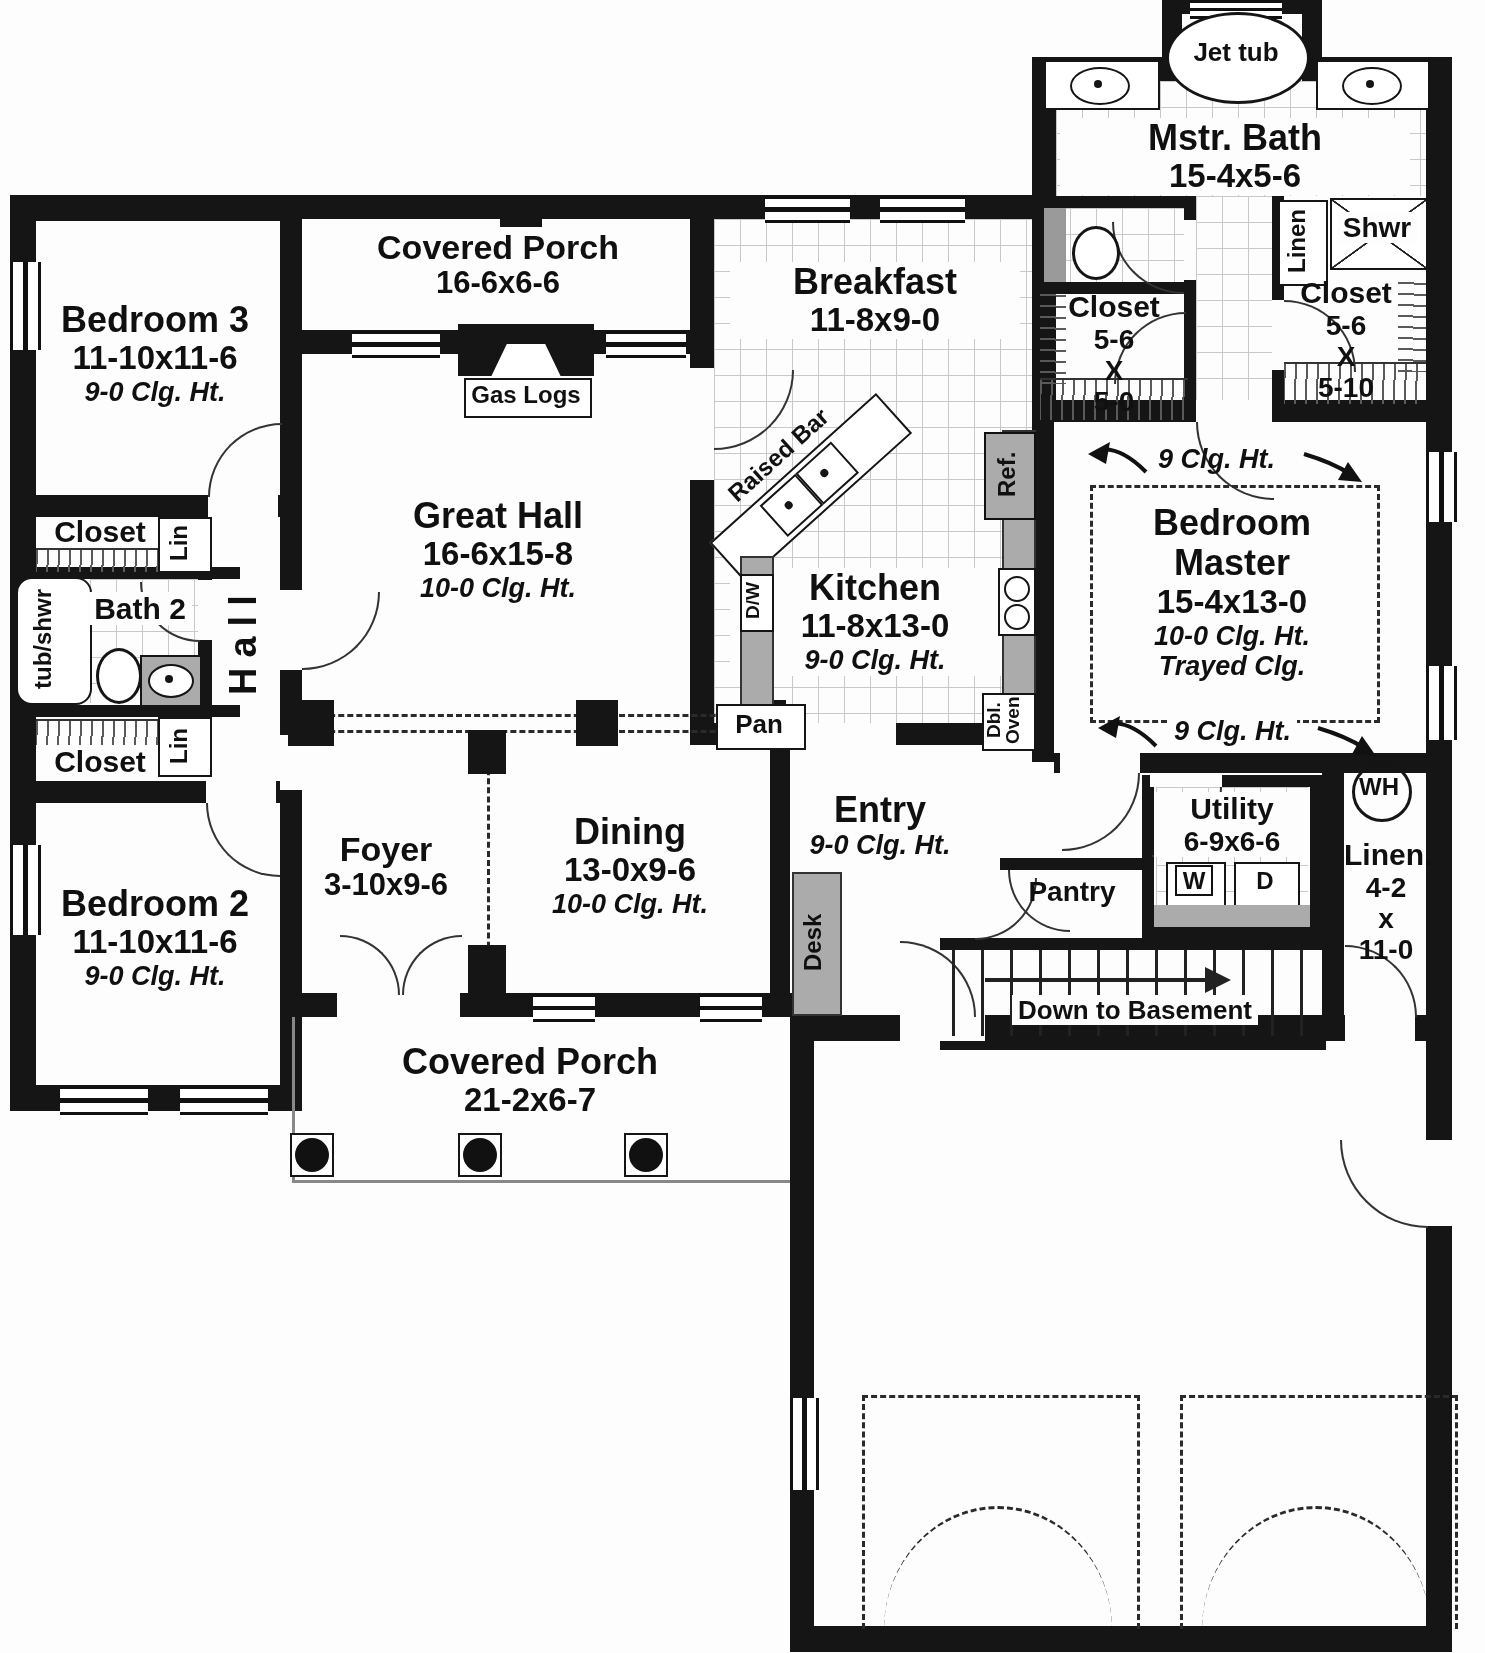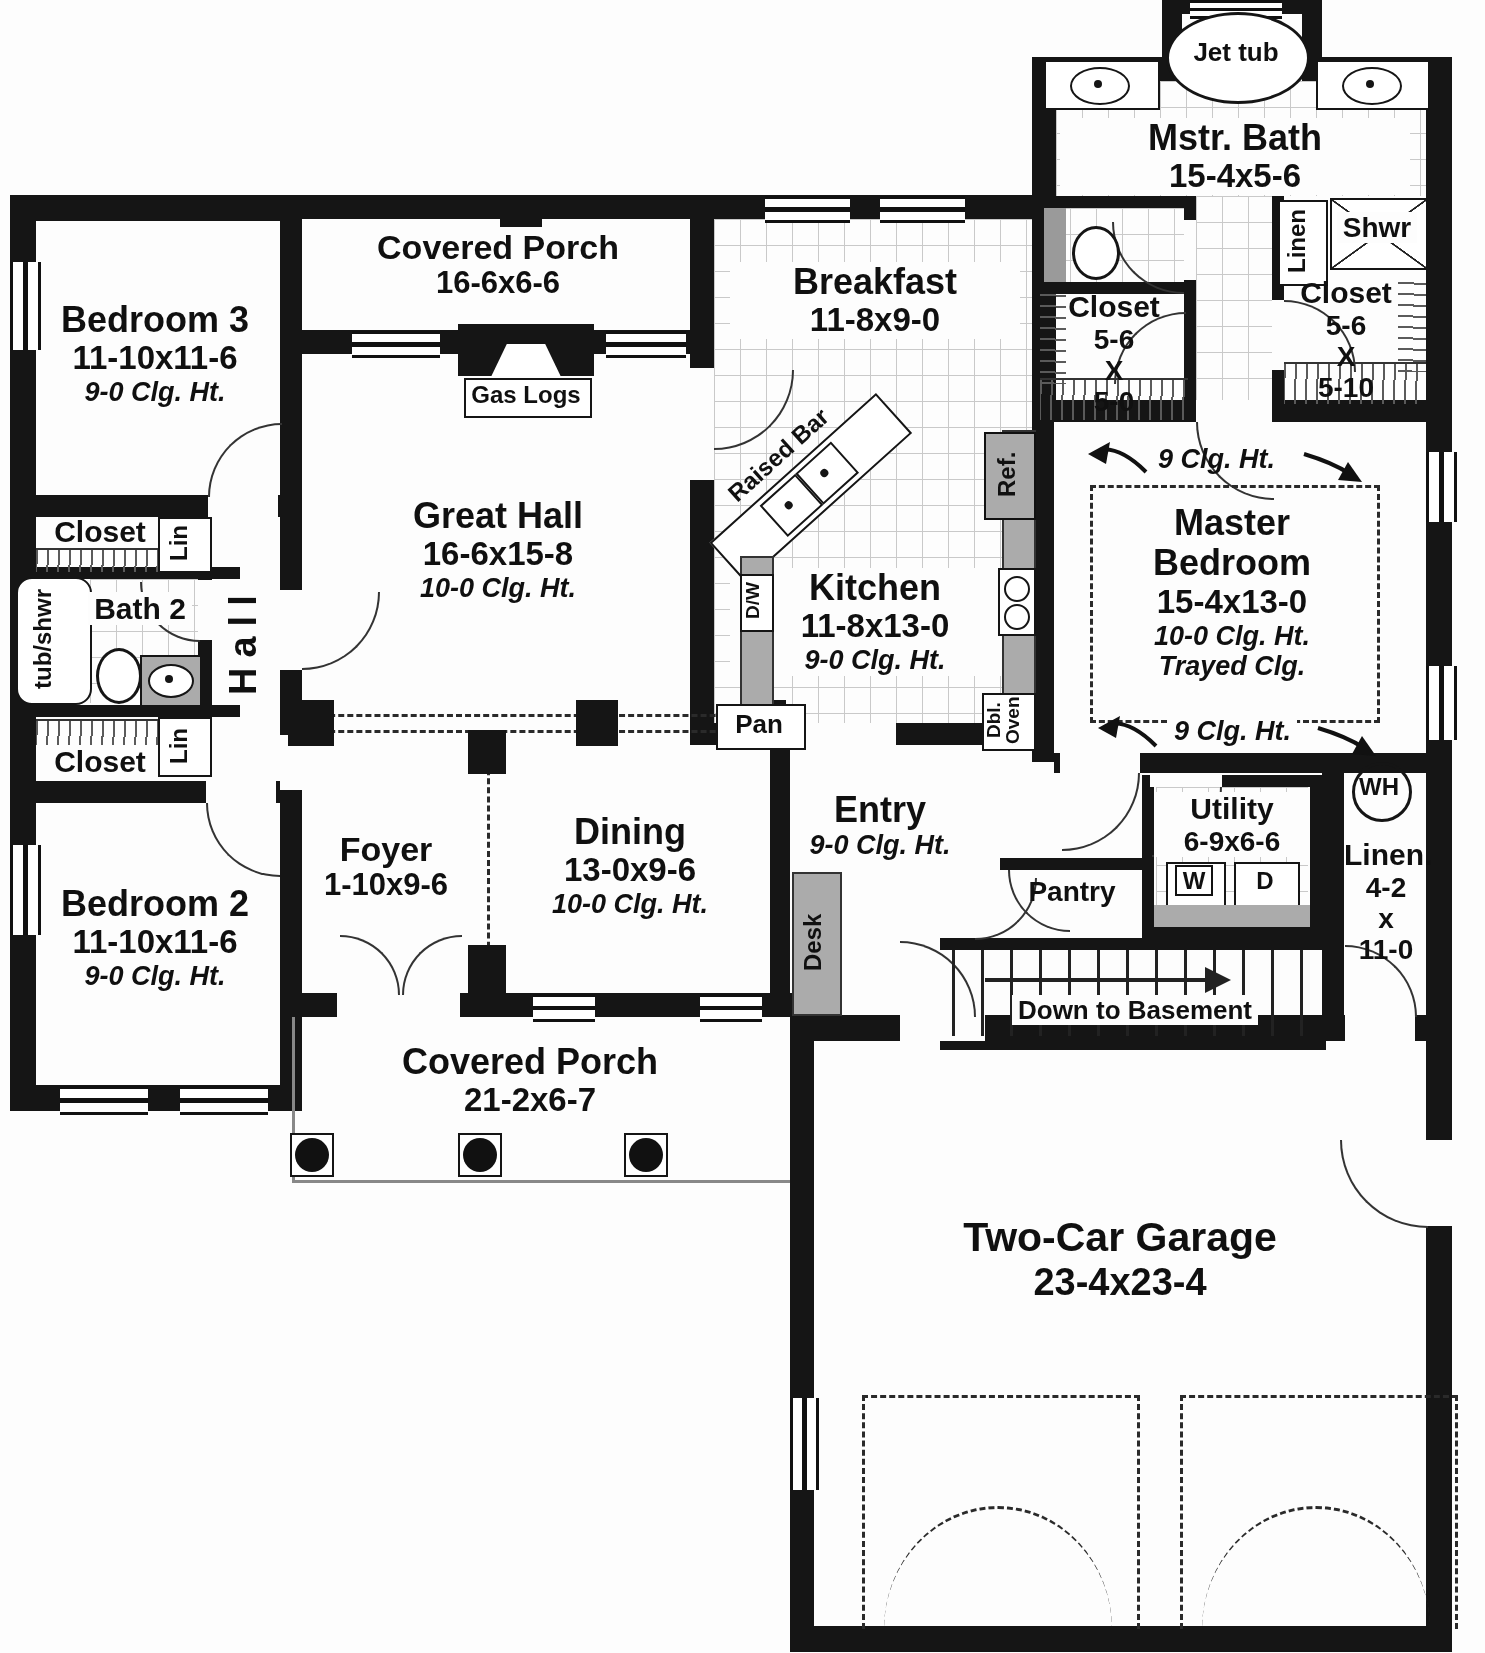--- a/index.html
+++ b/index.html
@@ -268,36 +268,36 @@
     <span class="dm halo">11-8x13-0</span>
     <span class="cl halo">9-0 Clg. Ht.</span>
   </div>
 
   <div class="lbl" style="left:1060px;top:118px;width:350px">
     <span class="nm halo">Mstr. Bath</span>
     <span class="dm halo">15-4x5-6</span>
   </div>
 
   <div class="lbl" style="left:1082px;top:503px;width:300px">
+    <span class="nm">Bedroom</span>
     <span class="nm">Master</span>
-    <span class="nm">Bedroom</span>
     <span class="dm">15-4x13-0</span>
     <span class="cl">10-0 Clg. Ht.</span>
     <span class="cl">Trayed Clg.</span>
   </div>
 
   <div class="lbl" style="left:20px;top:884px;width:270px">
     <span class="nm">Bedroom 2</span>
     <span class="dm">11-10x11-6</span>
     <span class="cl">9-0 Clg. Ht.</span>
   </div>
 
   <div class="lbl md" style="left:304px;top:830px;width:164px">
     <span class="nm">Foyer</span>
-    <span class="dm">1-10x9-6</span>
+    <span class="dm">3-10x9-6</span>
   </div>
 
   <div class="lbl" style="left:500px;top:812px;width:260px">
     <span class="nm">Dining</span>
     <span class="dm">13-0x9-6</span>
     <span class="cl">10-0 Clg. Ht.</span>
   </div>
 
   <div class="lbl" style="left:800px;top:790px;width:160px">
     <span class="nm">Entry</span>
@@ -314,24 +314,20 @@
     <span class="dm">4-2</span>
     <span class="dm">x</span>
     <span class="dm">11-0</span>
   </div>
 
   <div class="lbl" style="left:340px;top:1042px;width:380px">
     <span class="nm">Covered Porch</span>
     <span class="dm">21-2x6-7</span>
   </div>
 
-  <div class="lbl xl" style="left:900px;top:1215px;width:440px">
-    <span class="nm">Two-Car Garage</span>
-    <span class="dm">23-4x23-4</span>
-  </div>
 
   <div class="abs" style="left:1086px;top:438px;width:320px;height:44px">
     <svg width="64" height="40" style="position:absolute;left:0;top:0">
       <path d="M60,34 C40,14 26,10 14,12" fill="none" stroke="#111" stroke-width="4"></path>
       <polygon points="2,16 24,4 20,26" fill="#111"></polygon>
     </svg>
     <span class="ann" style="left:72px;top:6px">9 Clg. Ht.</span>
     <svg width="64" height="40" style="position:absolute;left:214px;top:8px">
       <path d="M4,8 C24,14 38,20 50,28" fill="none" stroke="#111" stroke-width="4"></path>
       <polygon points="62,36 38,34 48,16" fill="#111"></polygon>

